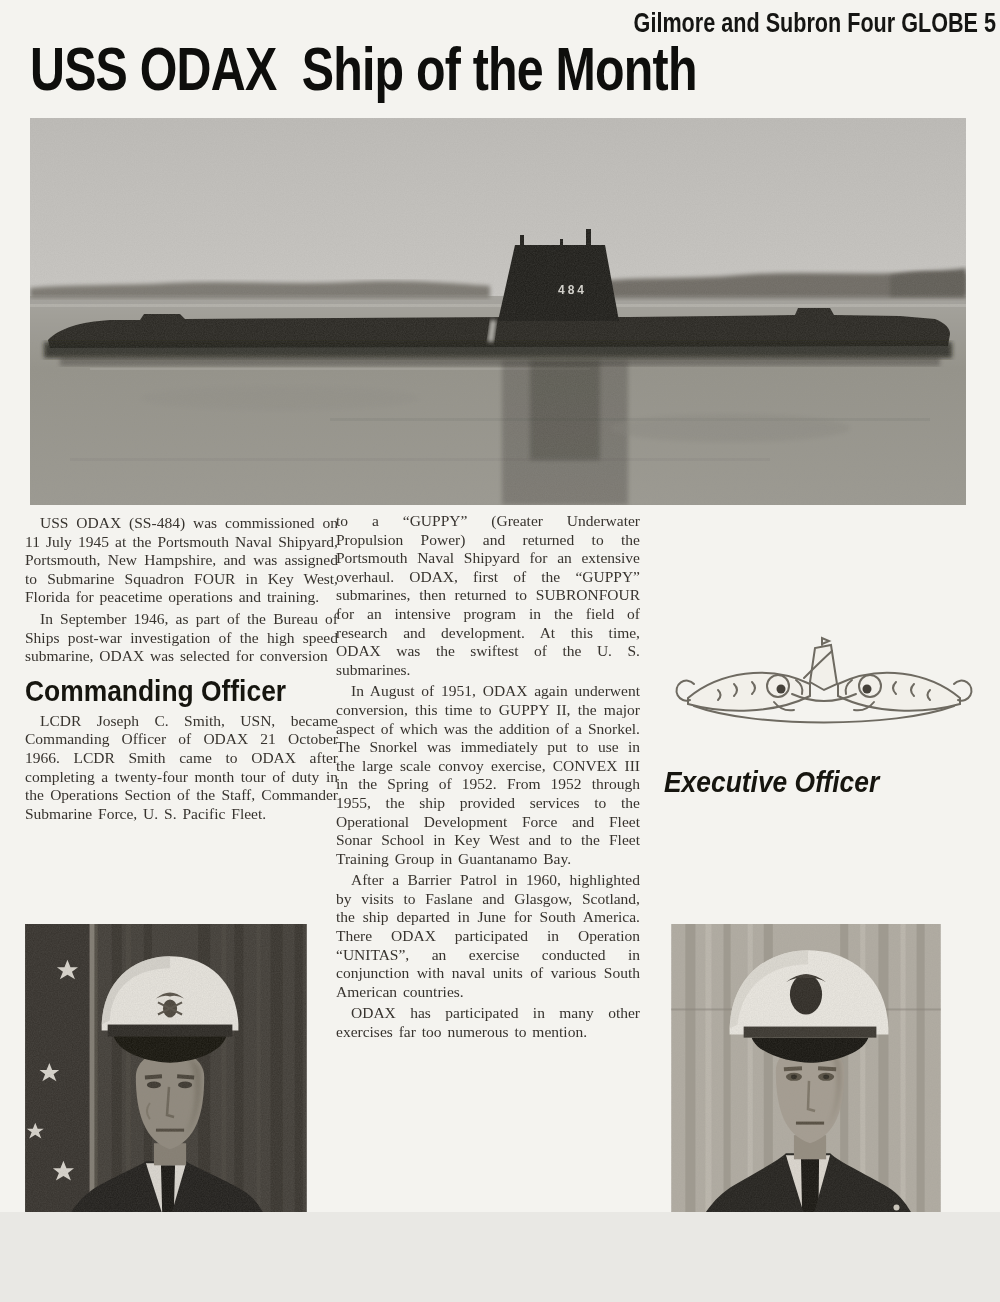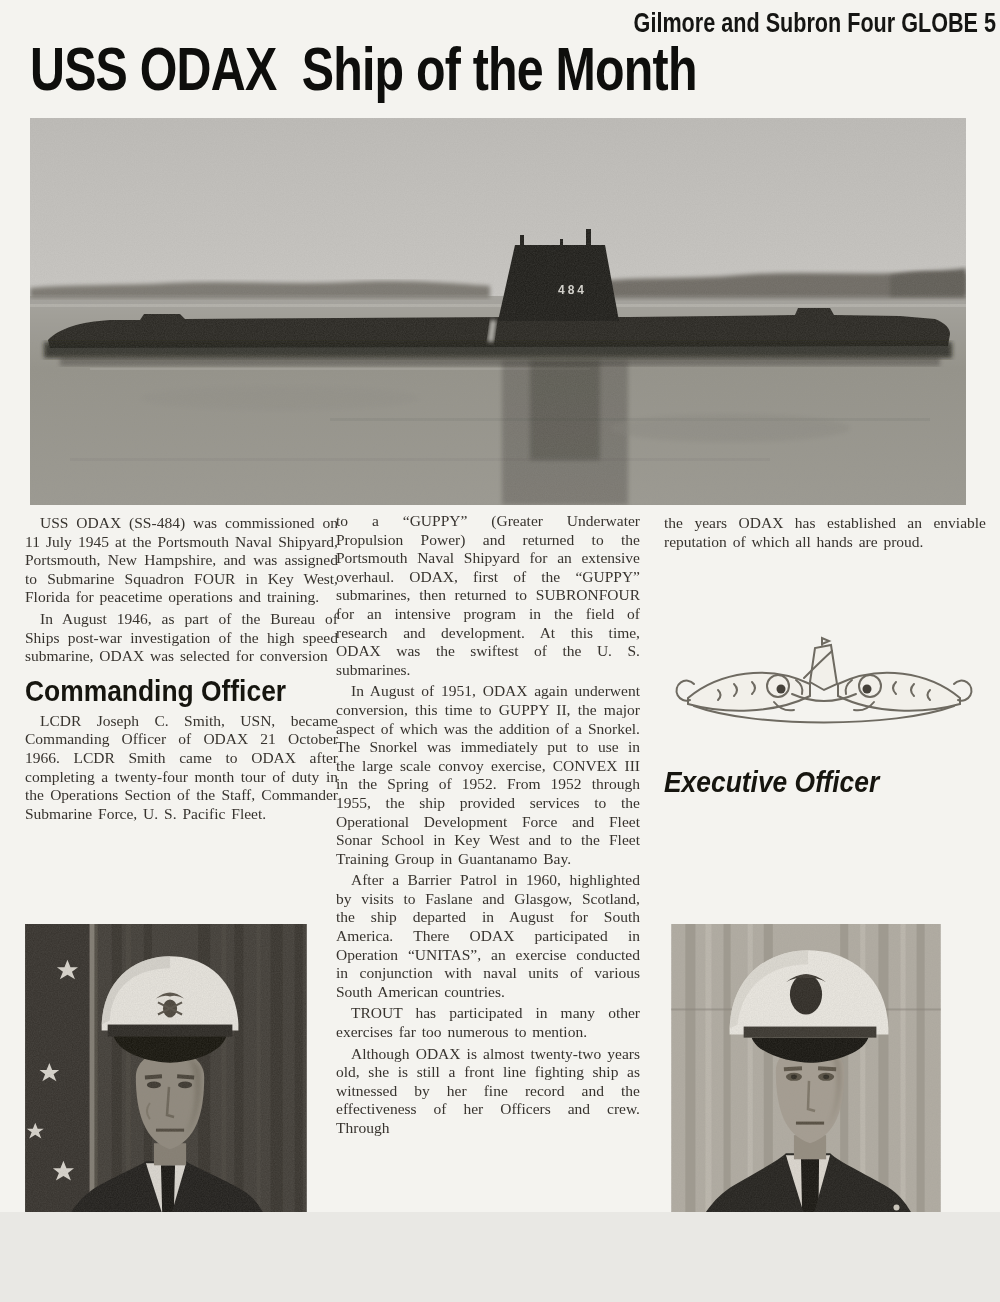--- a/index.html
+++ b/index.html
@@ -106,35 +106,33 @@
       <rect x="500" y="242" width="70" height="100" fill="#27251f" opacity=".30" filter="url(#soft1)"></rect>
       <ellipse cx="700" cy="310" rx="120" ry="14" fill="#85837c" opacity=".35" filter="url(#soft1)"></ellipse>
       <ellipse cx="250" cy="280" rx="140" ry="12" fill="#8d8b84" opacity=".3" filter="url(#soft1)"></ellipse>
 
       <rect x="0" y="0" width="936" height="387" filter="url(#grain1)"></rect>
     </svg>
   </div>
 
   <div class="col" style="left:25px;top:514px;width:313px;">
     <p class="para indent">USS ODAX (SS-484) was commissioned on 11 July 1945 at the Portsmouth Naval Shipyard, Portsmouth, New Hampshire, and was assigned to Submarine Squadron FOUR in Key West, Florida for peacetime operations and training.</p>
-    <p class="para indent">In August 1946, as part of the Bureau of Ships post-war investigation of the high speed submarine, ODAX was selected for conversion</p>
+    <p class="para indent">In September 1946, as part of the Bureau of Ships post-war investigation of the high speed submarine, ODAX was selected for conversion</p>
     <span class="sec-heading">Commanding Officer</span>
     <p class="para indent">LCDR Joseph C. Smith, USN, became Commanding Officer of ODAX 21 October 1966.  LCDR Smith came to ODAX after completing a twenty-four month tour of duty in the Operations Section of the Staff, Commander Submarine Force, U. S. Pacific Fleet.</p>
   </div>
 
   <div class="col" style="left:336px;top:512px;width:304px;">
     <p class="para">to a “GUPPY” (Greater Underwater Propulsion Power) and returned to the Portsmouth Naval Shipyard for an extensive overhaul.  ODAX, first of the “GUPPY” submarines, then returned to SUBRONFOUR for an intensive program in the field of research and development.  At this time, ODAX was the swiftest of the U. S. submarines.</p>
     <p class="para indent">In August of 1951, ODAX again underwent conversion, this time to GUPPY II, the major aspect of which was the addition of a Snorkel.  The Snorkel was immediately put to use in the large scale convoy exercise, CONVEX III in the Spring of 1952. From 1952 through 1955, the ship provided services to the Operational Development Force and Fleet Sonar School in Key West and to the Fleet Training Group in Guantanamo Bay.</p>
-    <p class="para indent">After a Barrier Patrol in 1960, highlighted by visits to Faslane and Glasgow, Scotland, the ship departed in August for South America. There ODAX participated in Operation “UNITAS”, an exercise conducted in conjunction with naval units of various South American countries.</p>
-    <p class="para indent">TROUT has participated in many other exercises far too numerous to mention.</p>
-    <p class="para indent">Although ODAX is almost twenty-two years old, she is still a front line fighting ship as witnessed by her fine record and the effectiveness of her Officers and crew.  Through</p>
+    <p class="para indent">After a Barrier Patrol in 1960, highlighted by visits to Faslane and Glasgow, Scotland, the ship departed in June for South America. There ODAX participated in Operation “UNITAS”, an exercise conducted in conjunction with naval units of various South American countries.</p>
+    <p class="para indent">ODAX has participated in many other exercises far too numerous to mention.</p>
   </div>
 
   <div class="col" style="left:664px;top:514px;width:322px;">
-    <p class="para">the years ODAX has established an enviable reputation of which all hands are proud.</p>
   </div>
 
   <div class="insignia-box">
     <svg width="320" height="120" viewBox="0 0 320 120">
       <g stroke="#6e6a61" stroke-width="2" fill="none" stroke-linecap="round">
 
         <g>
           <path d="M24,62 C55,36 105,28 146,48 L146,60 C110,78 60,78 24,68 Z" fill="#f2f0ea"></path>
           <path d="M26,64 a10,10 0 1,1 4,-16"></path>
           <circle cx="114" cy="50" r="11"></circle>

